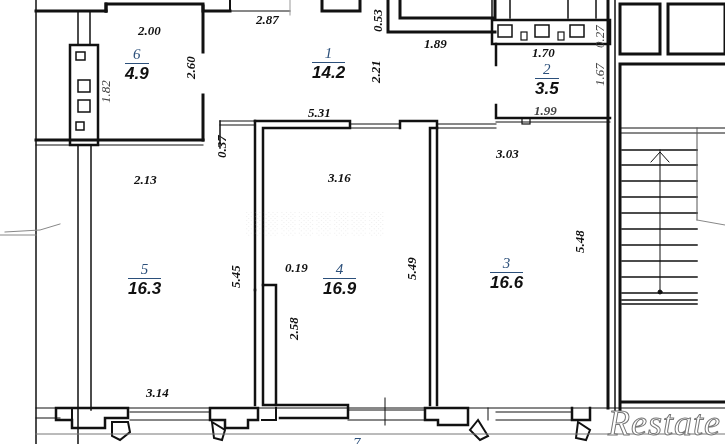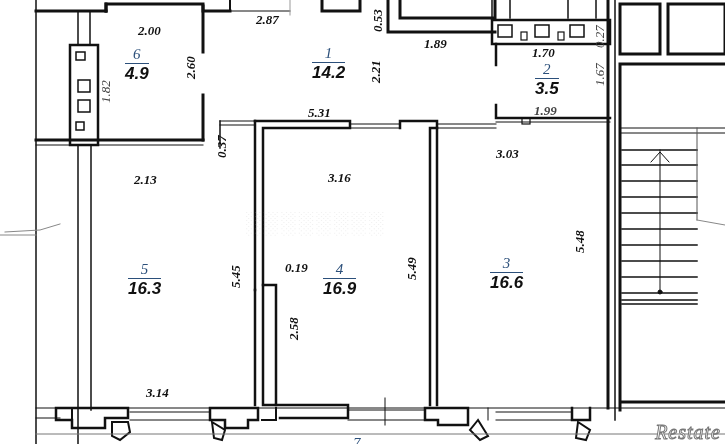--- a/index.html
+++ b/index.html
@@ -4,21 +4,21 @@
 <style>
   html, body { margin:0; padding:0; background:#ffffff; }
   body { width:725px; height:444px; overflow:hidden; position:relative; font-family:"Liberation Serif", serif; }
   #plan { position:absolute; left:0; top:0; width:725px; height:444px; }
   .dim { position:absolute; font-family:"Liberation Serif", serif; font-style:italic; font-weight:bold; font-size:13px; color:#111; white-space:nowrap; line-height:1; }
   .dim.v { transform:rotate(-90deg); transform-origin:center center; }
   .dim.thin { font-weight:normal; color:#444; }
   .room { position:absolute; text-align:center; font-family:"Liberation Serif", serif; font-style:italic; line-height:1; }
   .room .num { display:block; font-size:15px; color:#2b4f7a; font-weight:normal; border-bottom:1.5px solid #2b4f7a; padding:0 3px 1px; }
   .room .area { display:block; font-size:17px; font-weight:bold; color:#111; font-family:"Liberation Sans", sans-serif; font-style:italic; padding-top:1px; }
-  .watermark { position:absolute; right:4px; bottom:0px; font-family:"Liberation Serif", serif; font-style:italic; font-size:20px; color:#ffffff; -webkit-text-stroke:1px #777; letter-spacing:1px; }
+  .watermark { position:absolute; right:4px; bottom:0px; font-family:"Liberation Serif", serif; font-style:italic; font-size:36px; color:#ffffff; -webkit-text-stroke:1px #777; letter-spacing:1px; }
   .wm-text { position:absolute; left:245px; top:210px; font-family:"Liberation Sans", sans-serif; font-size:22px; color:rgba(180,180,180,0.18); letter-spacing:2px; }
 </style>
 </head>
 <body>
 
 <svg id="plan" viewBox="0 0 725 444" xmlns="http://www.w3.org/2000/svg">
   <g fill="none" stroke="#111" stroke-linecap="square">
 
     <line x1="36" y1="0" x2="36" y2="444" stroke-width="1.5"></line>
     <line x1="0" y1="235" x2="36" y2="235" stroke-width="1" stroke="#888"></line>

